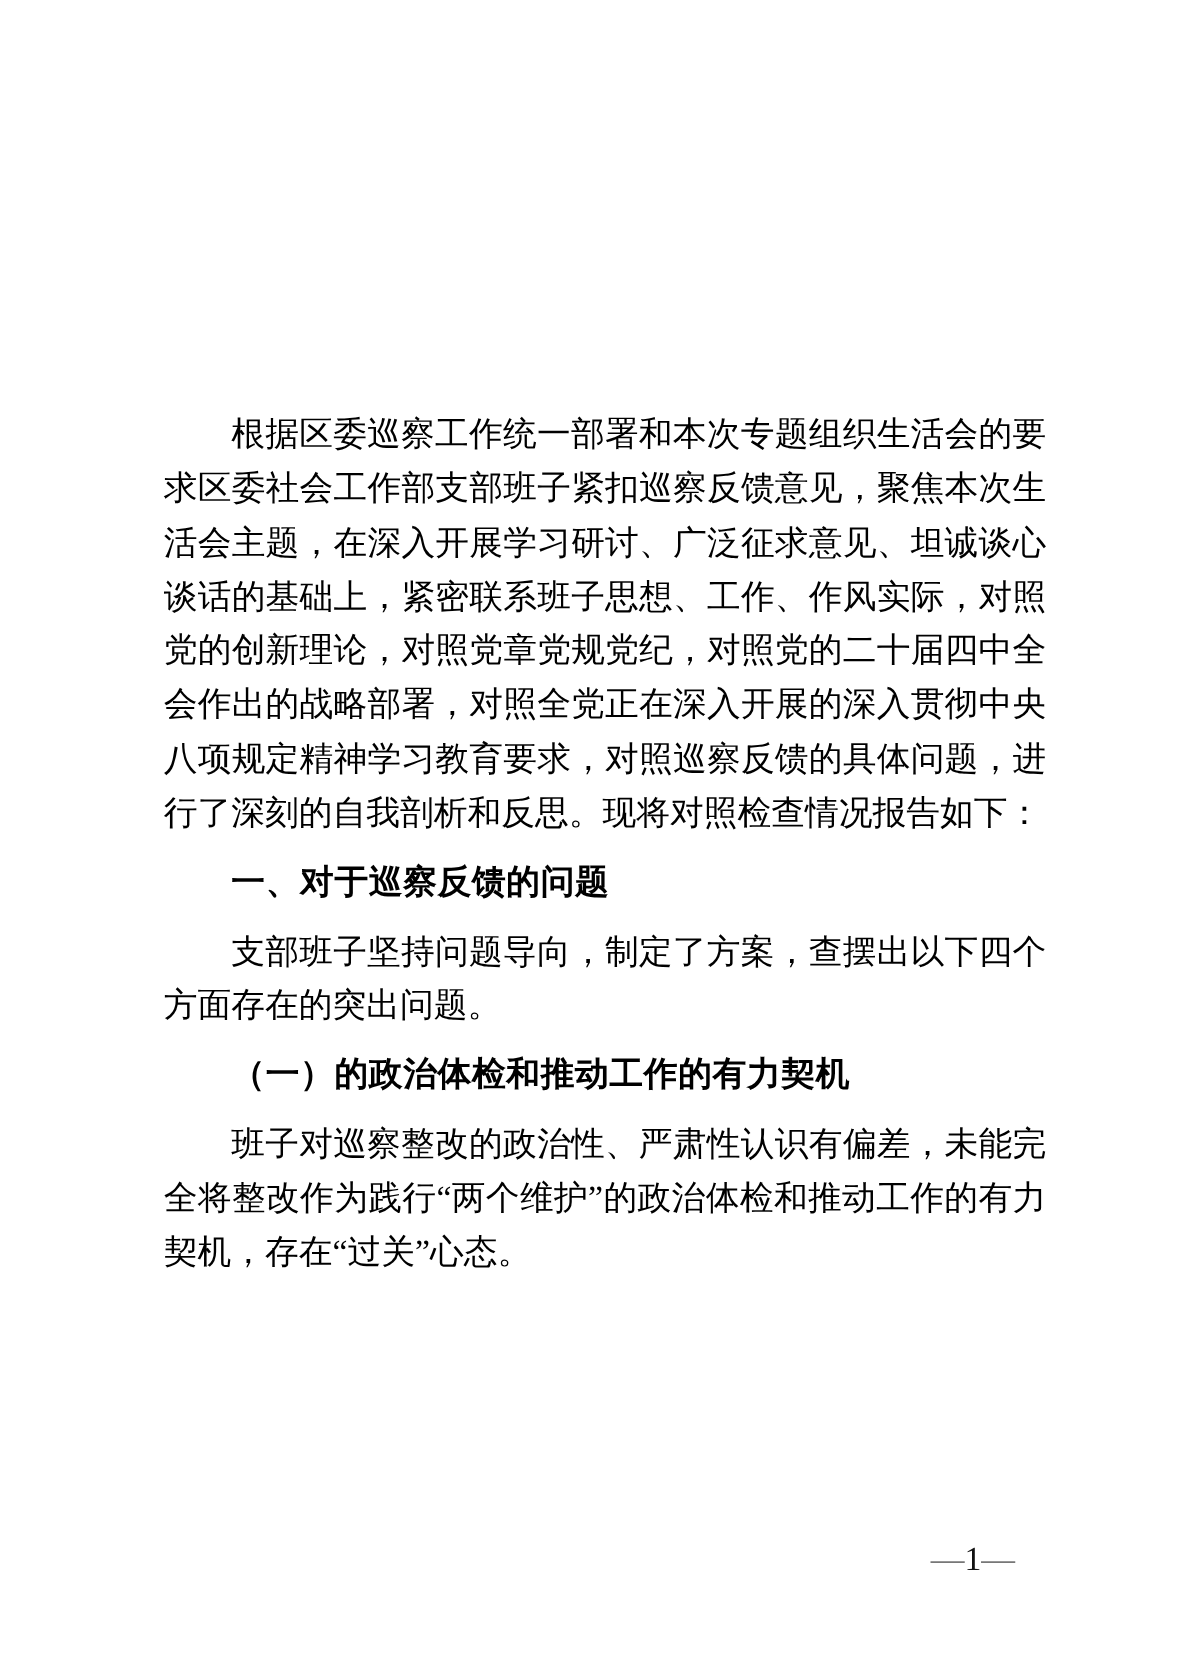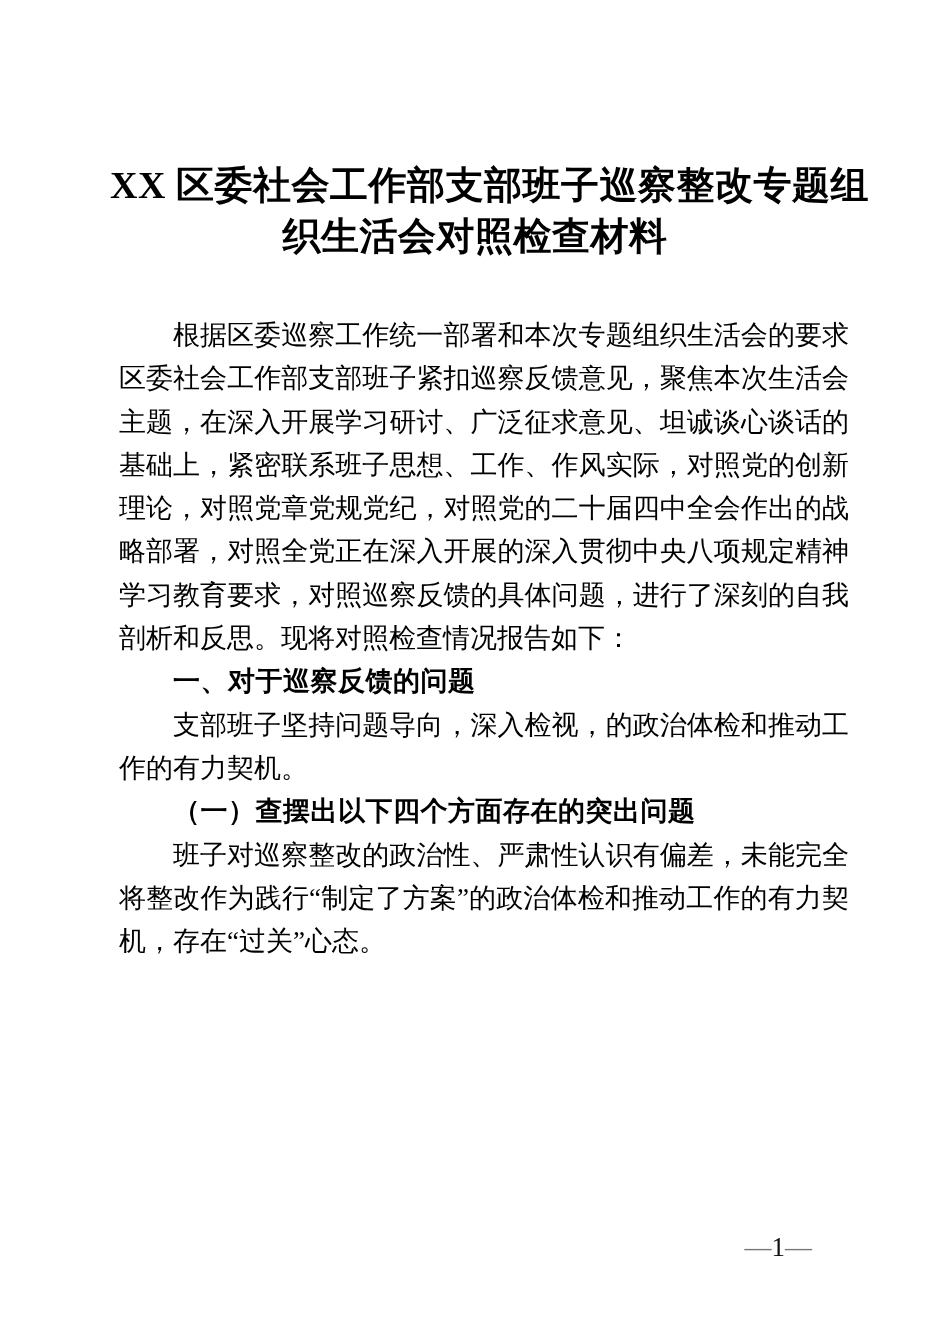--- a/index.html
+++ b/index.html
@@ -35,21 +35,21 @@
   .doc-content {
     position: absolute;
     top: 314px;
     left: 119px;
     width: 730px;
     font-size: 27px;
     line-height: 43.3px;
     text-align: justify;
   }
   .doc-content p {
-    margin: 0;
+    margin: 12px;
     padding: 0;
     text-indent: 2em;
   }
   .doc-content p.heading-level1 {
     font-weight: 700;
     font-family: "Liberation Sans", "DejaVu Sans", sans-serif;
     letter-spacing: 0.5px;
   }
   .doc-content p.heading-level2 {
     font-weight: 700;
@@ -66,30 +66,26 @@
   }
   .page-footer .dash {
     color: #777777;
   }
 </style>
 </head>
 <body>
 
 <div class="page">
 
-  <h1 class="doc-title">
-    <span class="title-line">XX 区委社会工作部支部班子巡察整改专题组</span>
-    <span class="title-line">织生活会对照检查材料</span>
-  </h1>
 
   <div class="doc-content">
       <p class="body">根据区委巡察工作统一部署和本次专题组织生活会的要求区委社会工作部支部班子紧扣巡察反馈意见，聚焦本次生活会主题，在深入开展学习研讨、广泛征求意见、坦诚谈心谈话的基础上，紧密联系班子思想、工作、作风实际，对照党的创新理论，对照党章党规党纪，对照党的二十届四中全会作出的战略部署，对照全党正在深入开展的深入贯彻中央八项规定精神学习教育要求，对照巡察反馈的具体问题，进行了深刻的自我剖析和反思。现将对照检查情况报告如下：</p>
       <p class="heading-level1">一、对于巡察反馈的问题</p>
-      <p class="body">支部班子坚持问题导向，深入检视，的政治体检和推动工作的有力契机。</p>
-      <p class="heading-level2">（一）查摆出以下四个方面存在的突出问题</p>
-      <p class="body">班子对巡察整改的政治性、严肃性认识有偏差，未能完全将整改作为践行“制定了方案”的政治体检和推动工作的有力契机，存在“过关”心态。</p>
+      <p class="body">支部班子坚持问题导向，制定了方案，查摆出以下四个方面存在的突出问题。</p>
+      <p class="heading-level2">（一）的政治体检和推动工作的有力契机</p>
+      <p class="body">班子对巡察整改的政治性、严肃性认识有偏差，未能完全将整改作为践行“两个维护”的政治体检和推动工作的有力契机，存在“过关”心态。</p>
     </div>
 
   <div class="page-footer">
     <span class="dash">—</span><span class="num">1</span><span class="dash">—</span>
   </div>
 
 </div>
 
 </body></html>

